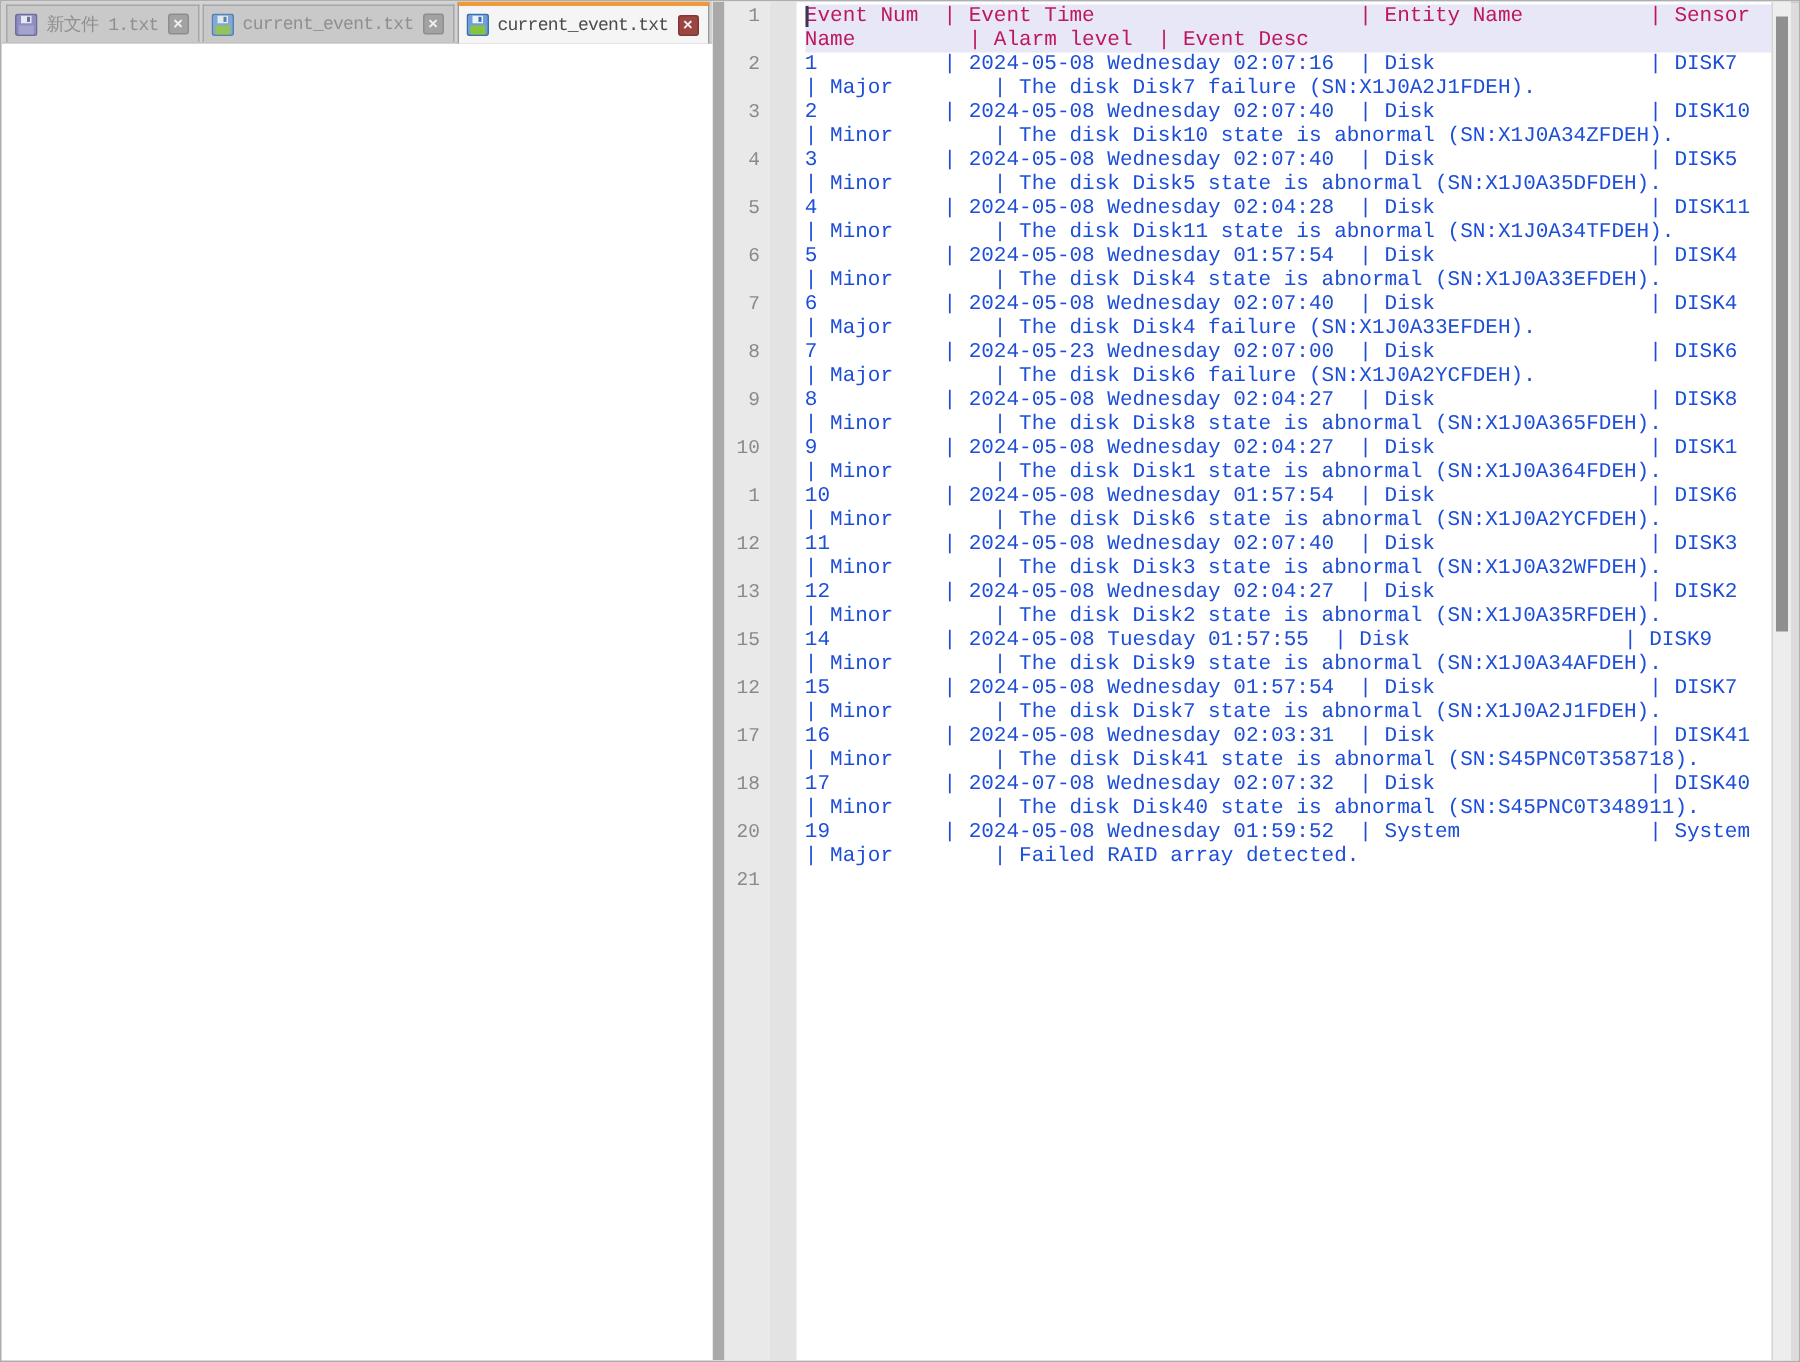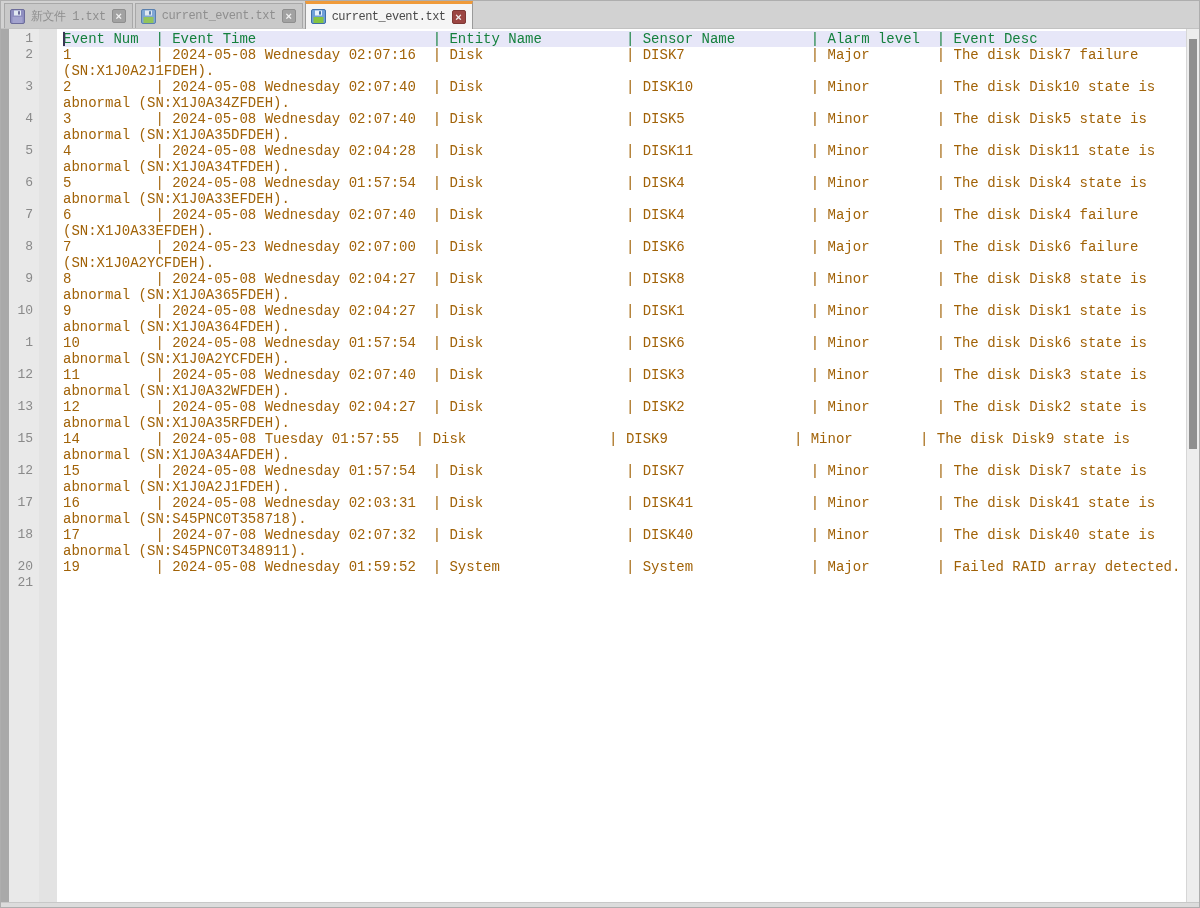--- a/index.html
+++ b/index.html
@@ -1,21 +1,21 @@
 <!DOCTYPE html>
 <html><head>
 <meta charset="utf-8">
 <style>
   * { margin:0; padding:0; box-sizing:border-box; }
   html,body { background:#cfcfcf; }
   .window {
     width:1200px; height:908px;
     background:#ffffff;
     border:1px solid #aeaeae;
-    display:flex; flex-direction:column;
+    display:flex; flex-direction:row;
     font-family:"Liberation Mono", monospace;
     overflow:hidden;
   }
   
   .tabbar {
     height:28px; flex:0 0 28px;
     background:#d2d2d2;
     display:flex; align-items:flex-end;
     border-bottom:1px solid #c2c2c2;
     padding-left:3px;
@@ -66,25 +66,25 @@
     flex:0 0 24px; margin-left:8px;
     text-align:right;
     font-size:13px; line-height:16px;
     color:#8a8a8a;
   }
   .code {
     position:relative;
     margin-left:30px;
     width:134ch;
     font-size:14px; line-height:16px;
-    color:#a16207;
+    color:#1d4ed8;
     white-space:pre-wrap;
     min-height:16px;
   }
-  .code.current { background:#e7e7f8; color:#15803d; }
+  .code.current { background:#e7e7f8; color:#be185d; }
   .caret { position:absolute; left:0; top:1px; width:2px; height:14px; background:#3a3654; }
   
   .vscroll {
     position:absolute; right:0; top:0; bottom:0; width:13px;
     background:#ededed; border-left:1px solid #d6d6d6; z-index:3;
   }
   .vthumb { position:absolute; left:2px; right:2px; top:10px; height:410px; background:#8f8f8f; }
   
   .bottombar { flex:0 0 5px; background:#dcdcdc; border-top:1px solid #c8c8c8; }
 </style>

